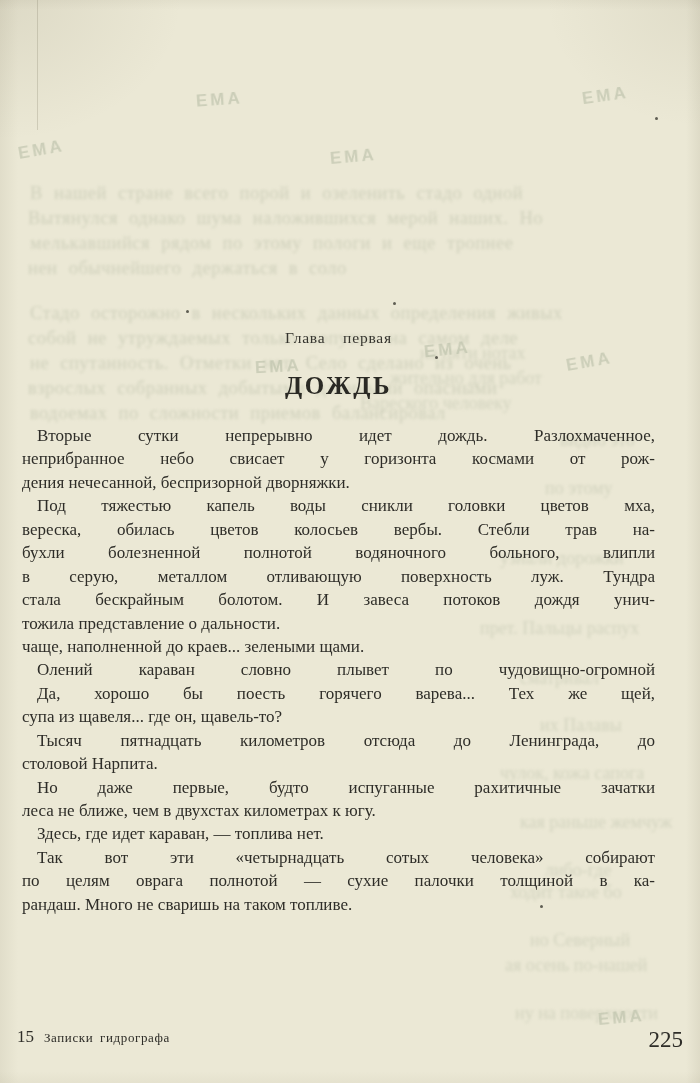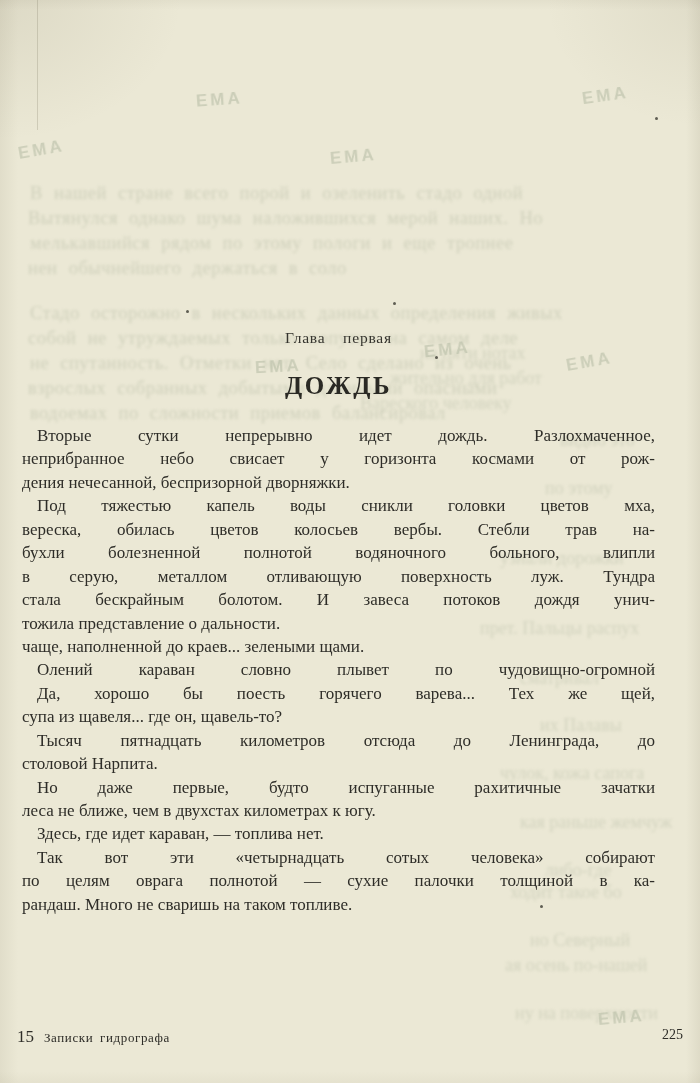--- a/index.html
+++ b/index.html
@@ -38,21 +38,21 @@
       letter-spacing:2.5px;color:#2a2924;}
   .body-text{position:absolute;left:22px;top:424px;width:633px;}
   .line{height:23.45px;line-height:23.45px;font-size:17px;
       text-align:justify;color:#2e2d28;}
   .line.j{text-align-last:justify;}
   .line.ind{text-indent:15px;}
   .footer{position:absolute;left:17px;top:1027px;width:666px;height:26px;}
   .sig-num{position:absolute;left:0;top:0;font-size:17px;text-align:center;}
   .book-title{position:absolute;left:27px;top:3px;font-size:13px;
       letter-spacing:.6px;word-spacing:3px;}
-  .page-num{position:absolute;right:0;top:0;font-size:14px;}
+  .page-num{position:absolute;right:0;top:0;font-size:23px;}
 </style>
 </head>
 <body>
 
 <div class="page">
 
   <div class="crease"></div>
 
   <div class="ghost-layer" id="ghost-layer">
       <div class="ghost-line" style="left: 30px; top: 183px;">В нашей стране всего порой и озеленить стадо одной</div>

